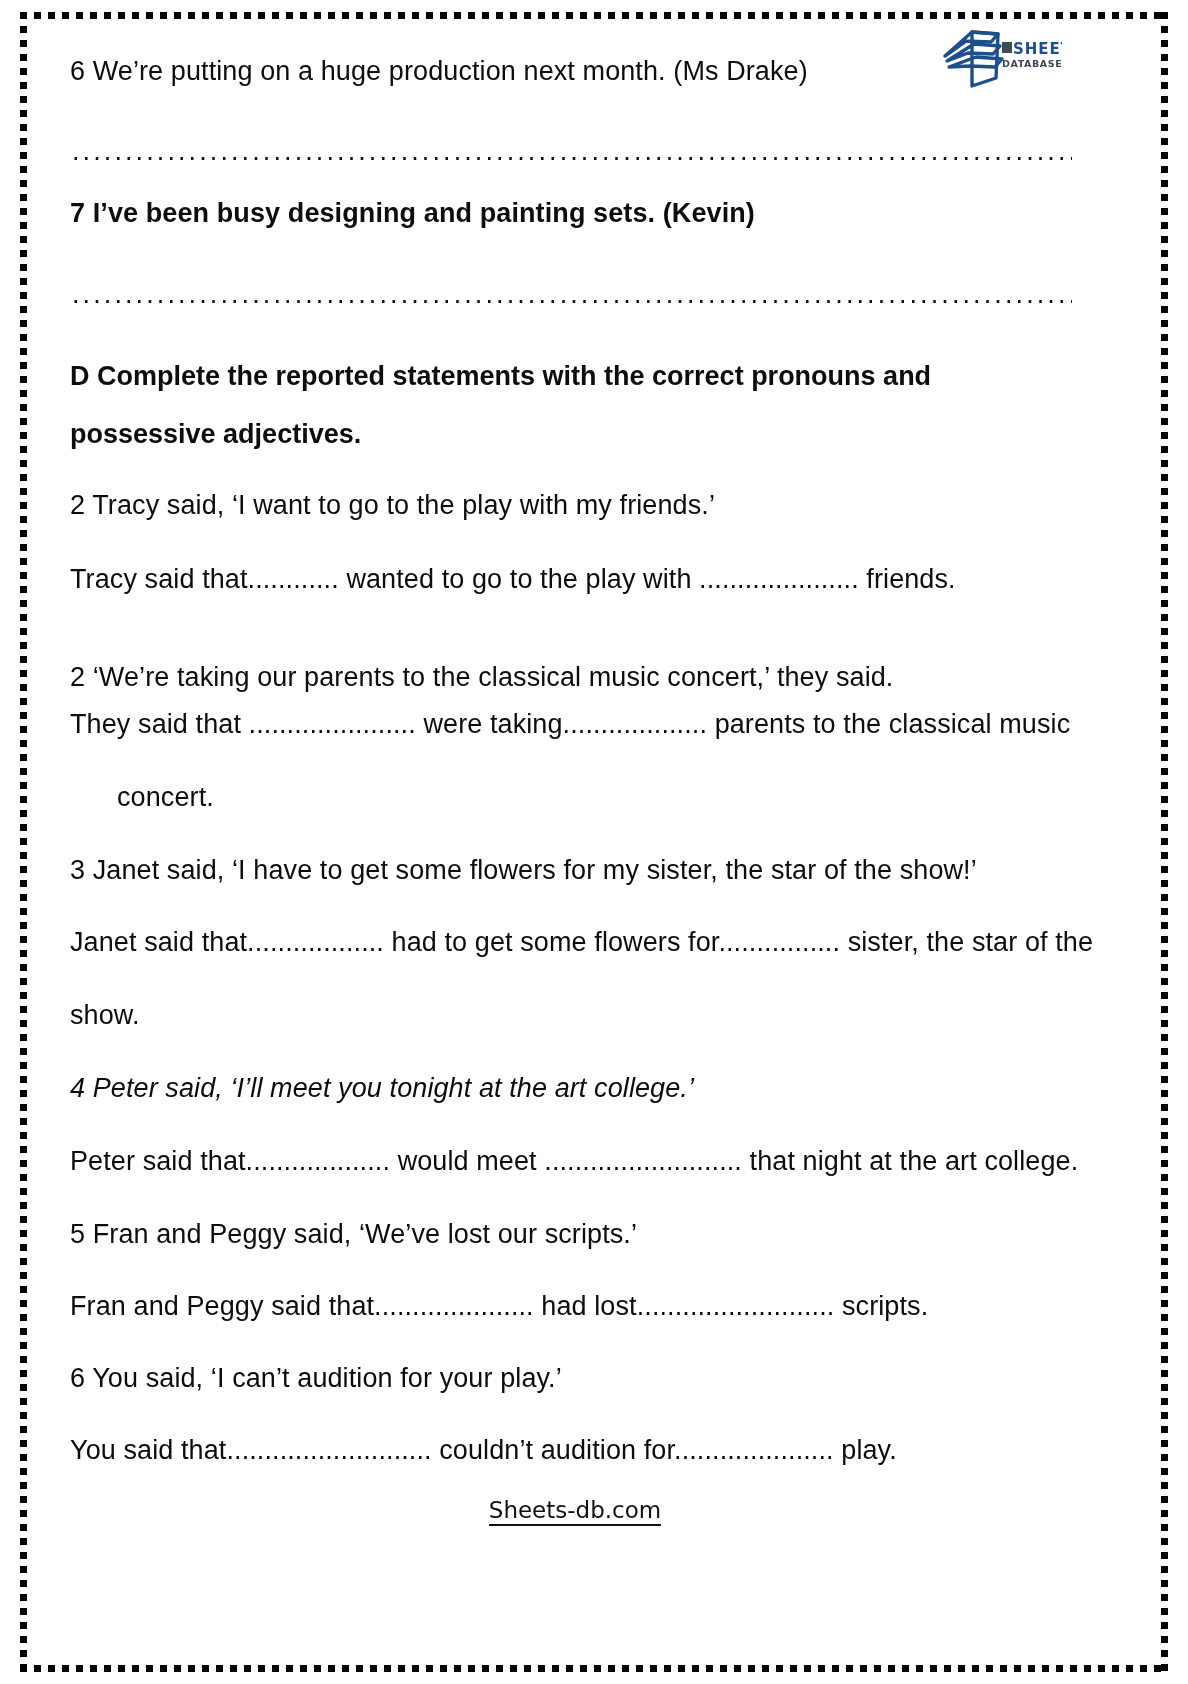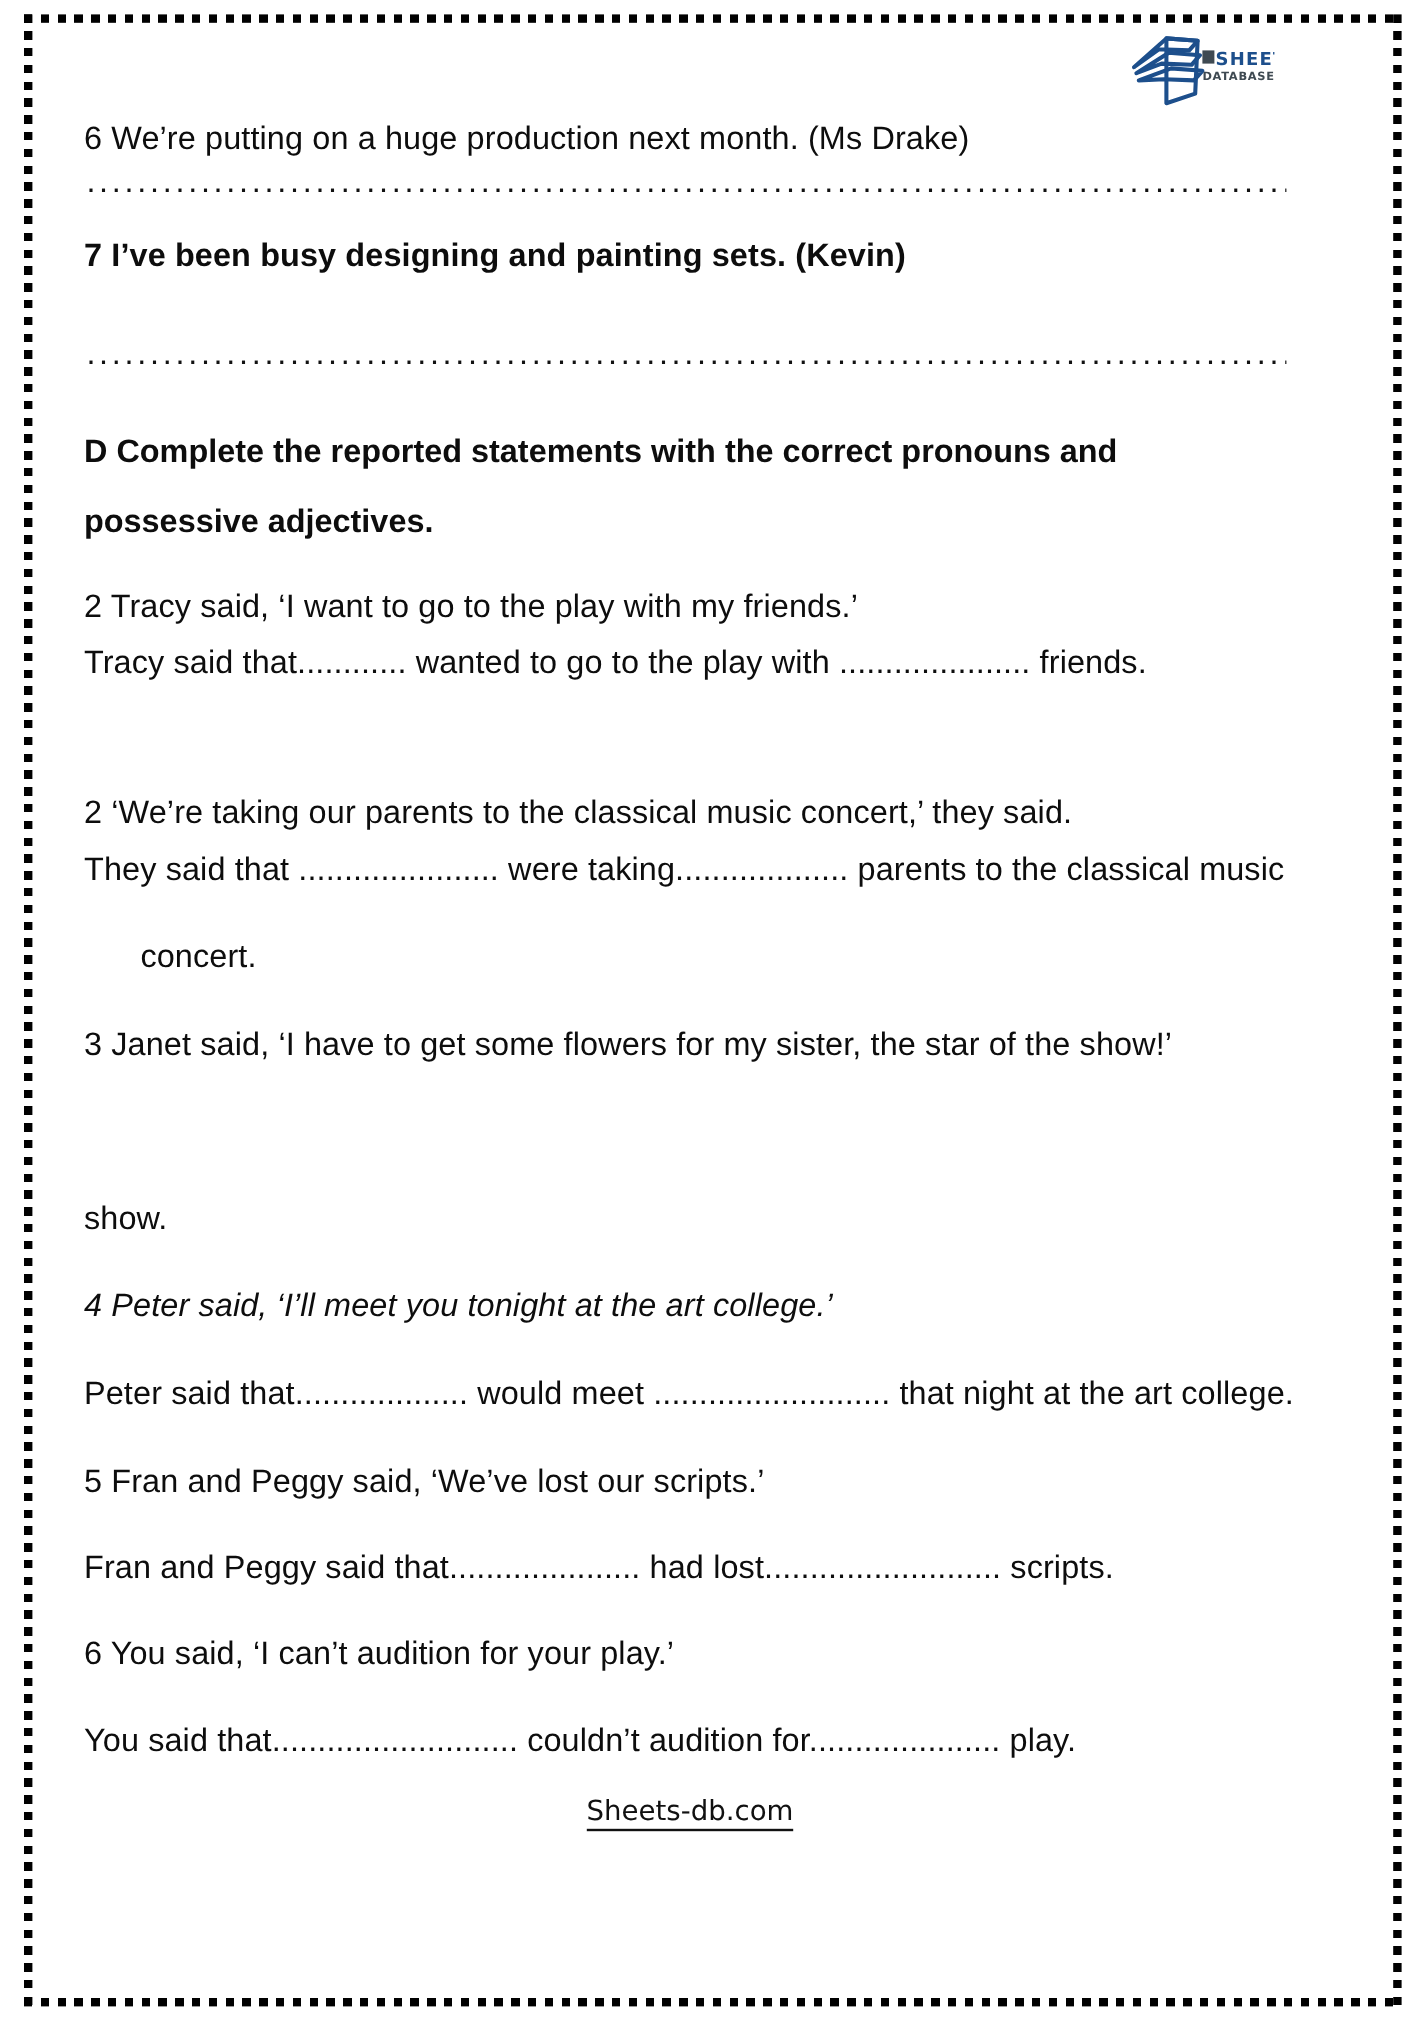--- a/index.html
+++ b/index.html
@@ -123,37 +123,38 @@
         <path d="M5 33 L32 16 L58 18 L51 26 L26 25 Z"></path>
         <path d="M7 39 L34 29 L60 31 L53 39 L28 38 Z"></path>
       </g>
       <path d="M30 4 L56 6 L54 50 L30 58 Z" fill="none" stroke="#1d4f8c" stroke-width="3.4" stroke-linejoin="round"></path>
       <rect x="60" y="14" width="10" height="11" fill="#3f4a52"></rect>
       <text x="71" y="26" font-family="'DejaVu Sans',sans-serif" font-size="15" font-weight="bold" fill="#1d4f8c" letter-spacing="1">SHEETS</text>
       <text x="60" y="39" font-family="'DejaVu Sans',sans-serif" font-size="9.5" font-weight="bold" fill="#3f4a52" letter-spacing="0.6">DATABASE</text>
     </svg>
   </div>
 
-  <div class="line" style="top:54px;margin-top:44px;">6 We’re putting on a huge production next month. (Ms Drake)</div>
+  <div class="line" style="top:54px;">6 We’re putting on a huge production next month. (Ms Drake)</div>
   <div class="rule" style="top:140px;">...........................................................................................................................................</div>
 
   <div class="line" style="top:196px;font-weight:bold;">7 I’ve been busy designing and painting sets. (Kevin)</div>
   <div class="rule" style="top:283px;">...........................................................................................................................................</div>
 
   <div class="line bold" style="top:343px;margin-top:16px;">D Complete the reported statements with the correct pronouns and</div>
   <div class="line bold" style="top:417px;">possessive adjectives.</div>
 
   <div class="line" style="top:488px;">2 Tracy said, ‘I want to go to the play with my friends.’</div>
-  <div class="line" style="top:535px;">Tracy said that............ wanted to go to the play with ..................... friends.</div>
+  <div class="line" style="top:562px;">Tracy said that............ wanted to go to the play with ..................... friends.</div>
 
   <div class="line" style="top:660px;">2 ‘We’re taking our parents to the classical music concert,’ they said.</div>
   <div class="line" style="top:707px;">They said that ...................... were taking................... parents to the classical music</div>
   <div class="line" style="top:780px;margin-left:47px;">concert.</div>
 
   <div class="line" style="top:853px;">3 Janet said, ‘I have to get some flowers for my sister, the star of the show!’</div>
+  <div class="line" style="top:925px;">Janet said that.................. had to get some flowers for................ sister, the star of the</div>
   <div class="line" style="top:998px;">show.</div>
 
   <div class="line" style="top:1071px;font-style:italic;">4 Peter said, ‘I’ll meet you tonight at the art college.’</div>
   <div class="line" style="top:1144px;">Peter said that................... would meet .......................... that night at the art college.</div>
 
   <div class="line" style="top:1217px;">5 Fran and Peggy said, ‘We’ve lost our scripts.’</div>
   <div class="line" style="top:1289px;">Fran and Peggy said that..................... had lost.......................... scripts.</div>
 
   <div class="line" style="top:1361px;">6 You said, ‘I can’t audition for your play.’</div>
   <div class="line" style="top:1433px;">You said that........................... couldn’t audition for..................... play.</div>

